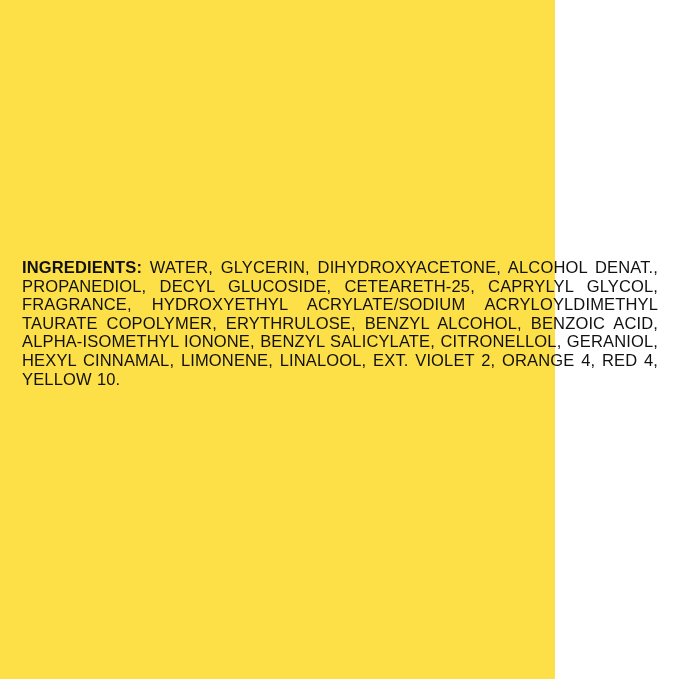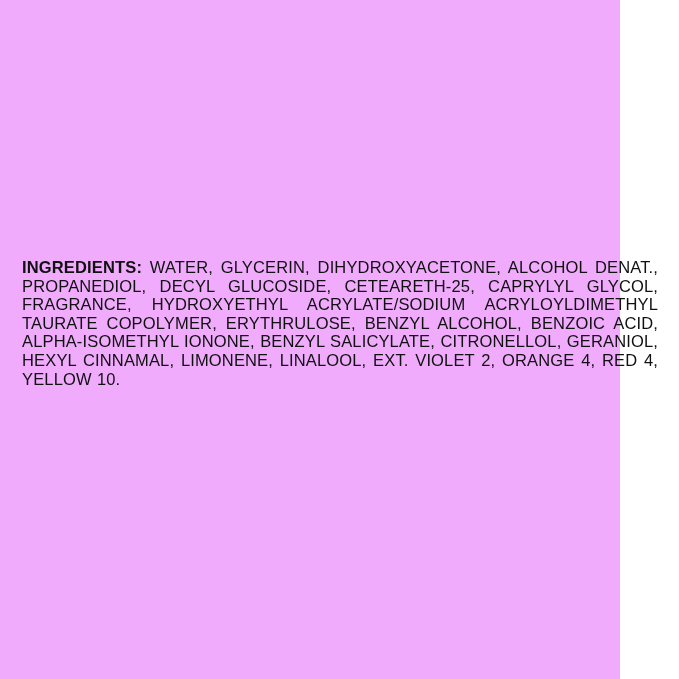--- a/index.html
+++ b/index.html
@@ -8,23 +8,23 @@
   }
   body {
     width: 679px;
     height: 679px;
     background: #ffffff;
     font-family: "Liberation Sans", sans-serif;
     overflow: hidden;
   }
   .page {
     position: relative;
-    width: 620px;
+    width: 555px;
     height: 679px;
-    background: #f0abfc;
+    background: #fde047;
   }
   .ingredients-block {
     position: absolute;
     left: 22px;
     top: 258px;
     width: 636px;
   }
   .ingredients-text {
     margin: 0;
     color: #111111;

